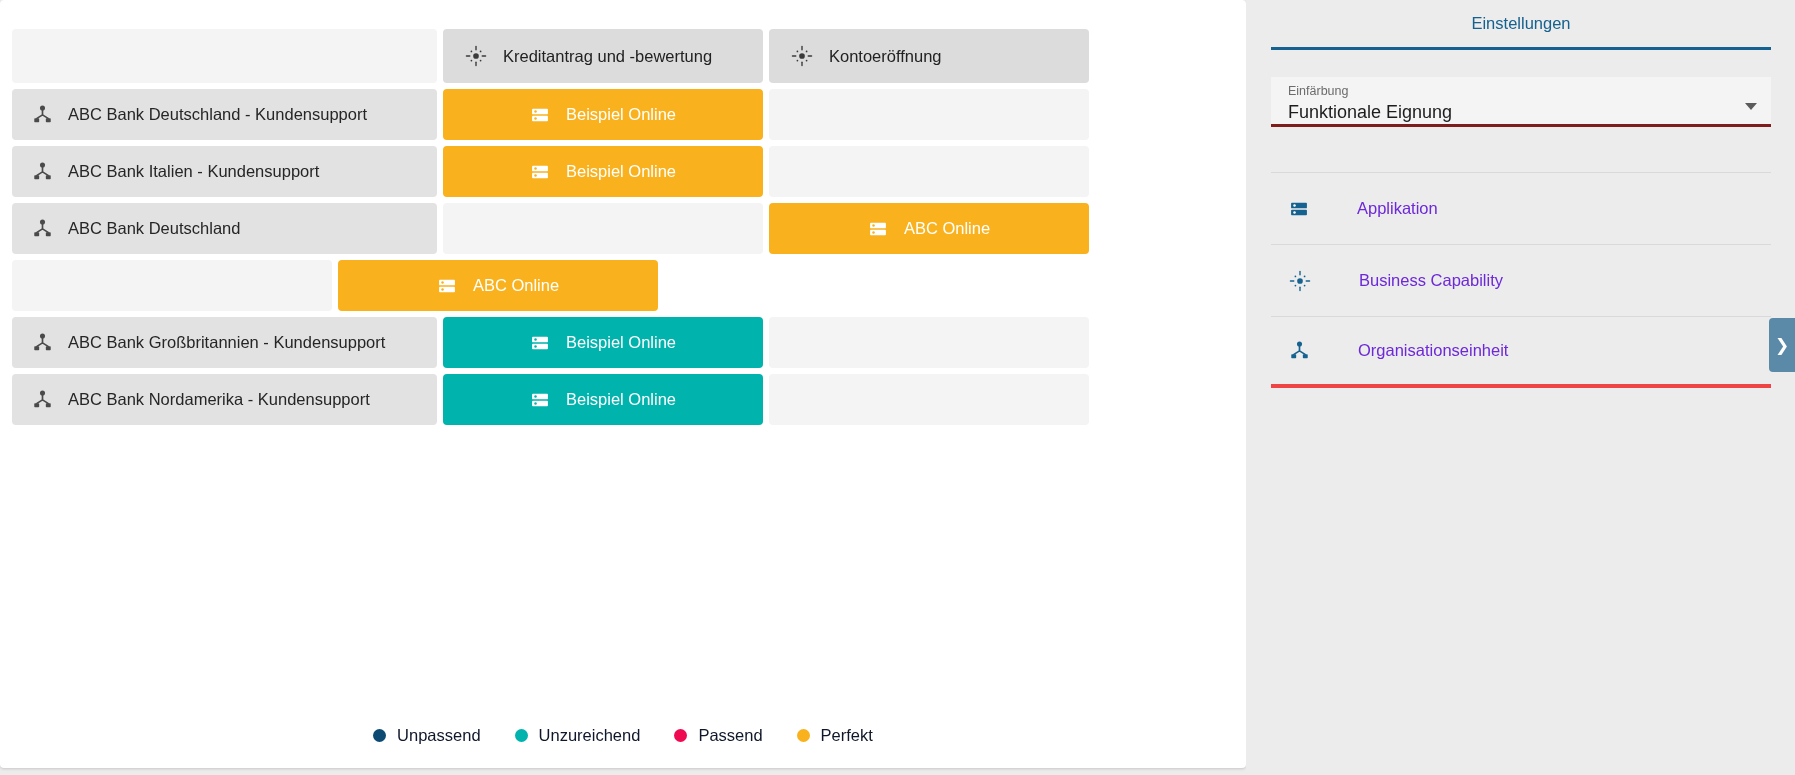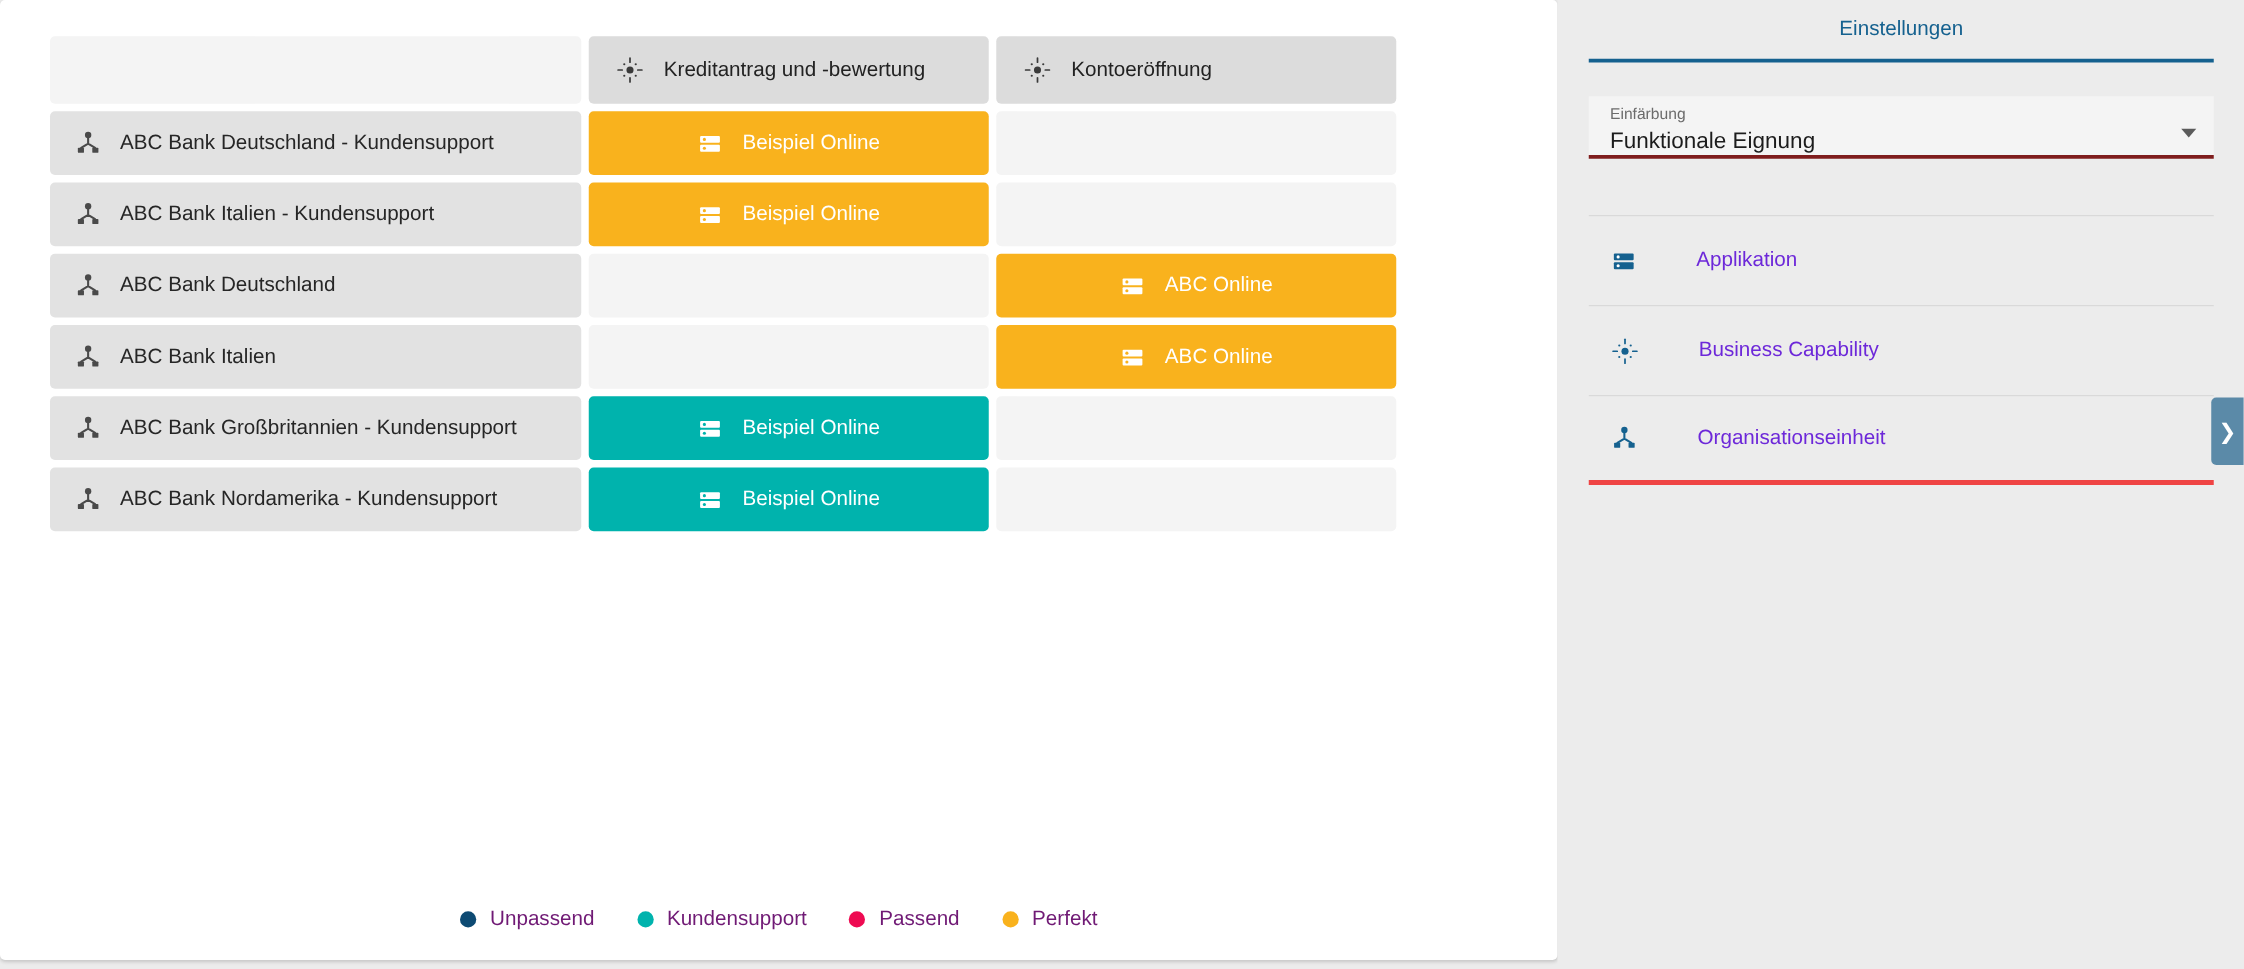--- a/index.html
+++ b/index.html
@@ -24,21 +24,21 @@
     width: 1246px; height: 768px;
     background: #ffffff;
     border-radius: 4px;
     box-shadow: 0 1px 3px rgba(0,0,0,0.16);
     overflow: hidden;
   }
 
   
   .matrix {
     position: absolute;
-    left: 40px; top: 29px;
+    left: 12px; top: 29px;
   }
   .mrow {
     display: flex;
     align-items: stretch;
     margin-bottom: 6px;
   }
   .mrow:last-child { margin-bottom: 0; }
 
   .corner-cell {
     width: 425px;
@@ -101,21 +101,21 @@
     width: 1246px;
     display: flex;
     justify-content: center;
     align-items: center;
     gap: 34px;
   }
   .legend-item {
     display: flex;
     align-items: center;
     font-size: 16.5px;
-    color: #701a75;
+    color: #0f172a;
   }
   .legend-dot {
     width: 13px; height: 13px;
     border-radius: 50%;
     margin-right: 11px;
   }
 
   
   .panel {
     position: absolute;
@@ -324,79 +324,68 @@
                   <rect x="2.5" y="4.5" width="19" height="6.6" rx="1" fill="#ffffff"></rect>
                   <rect x="2.5" y="13" width="19" height="6.6" rx="1" fill="#ffffff"></rect>
                   <circle cx="6.6" cy="7.8" r="1.5" fill="#f9b21d"></circle>
                   <circle cx="6.6" cy="16.3" r="1.5" fill="#f9b21d"></circle>
                 </svg>
               </span>
               <span class="lbl">ABC Online</span>
             </div>
           </div>
           <div class="mrow">
+            <div class="cell empty"></div>
+            <div class="cell filled-perfekt" style="background: rgb(249, 178, 29);">
+              <span>
+                <svg width="20" height="20" viewBox="0 0 24 24">
+                  <rect x="2.5" y="4.5" width="19" height="6.6" rx="1" fill="#ffffff"></rect>
+                  <rect x="2.5" y="13" width="19" height="6.6" rx="1" fill="#ffffff"></rect>
+                  <circle cx="6.6" cy="7.8" r="1.5" fill="#f9b21d"></circle>
+                  <circle cx="6.6" cy="16.3" r="1.5" fill="#f9b21d"></circle>
+                </svg>
+              </span>
+              <span class="lbl">ABC Online</span>
+            </div>
+          </div>
+          <div class="mrow">
             <div class="row-head">
               <span>
                 <svg width="21" height="21" viewBox="0 0 24 24">
                   <circle cx="12" cy="4.6" r="2.9" fill="#4a4a4a"></circle>
                   <path d="M12 7.4 L12 12.4 M12 12.4 L5.6 16.4 M12 12.4 L18.4 16.4" stroke="#4a4a4a" stroke-width="1.9" fill="none" stroke-linecap="round"></path>
                   <rect x="2.6" y="16.2" width="5.6" height="4.6" rx="0.8" fill="#4a4a4a"></rect>
                   <rect x="15.8" y="16.2" width="5.6" height="4.6" rx="0.8" fill="#4a4a4a"></rect>
                 </svg>
               </span>
-              <span class="lbl">ABC Bank Italien</span>
-            </div>
-            <div class="cell empty"></div>
-            <div class="cell filled-perfekt" style="background: rgb(249, 178, 29);">
-              <span>
-                <svg width="20" height="20" viewBox="0 0 24 24">
-                  <rect x="2.5" y="4.5" width="19" height="6.6" rx="1" fill="#ffffff"></rect>
-                  <rect x="2.5" y="13" width="19" height="6.6" rx="1" fill="#ffffff"></rect>
-                  <circle cx="6.6" cy="7.8" r="1.5" fill="#f9b21d"></circle>
-                  <circle cx="6.6" cy="16.3" r="1.5" fill="#f9b21d"></circle>
-                </svg>
-              </span>
-              <span class="lbl">ABC Online</span>
-            </div>
+              <span class="lbl">ABC Bank Großbritannien - Kundensupport</span>
+            </div>
+            <div class="cell filled-unzureichend" style="background: rgb(0, 179, 173);">
+              <span>
+                <svg width="20" height="20" viewBox="0 0 24 24">
+                  <rect x="2.5" y="4.5" width="19" height="6.6" rx="1" fill="#ffffff"></rect>
+                  <rect x="2.5" y="13" width="19" height="6.6" rx="1" fill="#ffffff"></rect>
+                  <circle cx="6.6" cy="7.8" r="1.5" fill="#00b3ad"></circle>
+                  <circle cx="6.6" cy="16.3" r="1.5" fill="#00b3ad"></circle>
+                </svg>
+              </span>
+              <span class="lbl">Beispiel Online</span>
+            </div>
+            <div class="cell empty"></div>
           </div>
           <div class="mrow">
             <div class="row-head">
               <span>
                 <svg width="21" height="21" viewBox="0 0 24 24">
                   <circle cx="12" cy="4.6" r="2.9" fill="#4a4a4a"></circle>
                   <path d="M12 7.4 L12 12.4 M12 12.4 L5.6 16.4 M12 12.4 L18.4 16.4" stroke="#4a4a4a" stroke-width="1.9" fill="none" stroke-linecap="round"></path>
                   <rect x="2.6" y="16.2" width="5.6" height="4.6" rx="0.8" fill="#4a4a4a"></rect>
                   <rect x="15.8" y="16.2" width="5.6" height="4.6" rx="0.8" fill="#4a4a4a"></rect>
                 </svg>
               </span>
-              <span class="lbl">ABC Bank Großbritannien - Kundensupport</span>
-            </div>
-            <div class="cell filled-unzureichend" style="background: rgb(0, 179, 173);">
-              <span>
-                <svg width="20" height="20" viewBox="0 0 24 24">
-                  <rect x="2.5" y="4.5" width="19" height="6.6" rx="1" fill="#ffffff"></rect>
-                  <rect x="2.5" y="13" width="19" height="6.6" rx="1" fill="#ffffff"></rect>
-                  <circle cx="6.6" cy="7.8" r="1.5" fill="#00b3ad"></circle>
-                  <circle cx="6.6" cy="16.3" r="1.5" fill="#00b3ad"></circle>
-                </svg>
-              </span>
-              <span class="lbl">Beispiel Online</span>
-            </div>
-            <div class="cell empty"></div>
-          </div>
-          <div class="mrow">
-            <div class="row-head">
-              <span>
-                <svg width="21" height="21" viewBox="0 0 24 24">
-                  <circle cx="12" cy="4.6" r="2.9" fill="#4a4a4a"></circle>
-                  <path d="M12 7.4 L12 12.4 M12 12.4 L5.6 16.4 M12 12.4 L18.4 16.4" stroke="#4a4a4a" stroke-width="1.9" fill="none" stroke-linecap="round"></path>
-                  <rect x="2.6" y="16.2" width="5.6" height="4.6" rx="0.8" fill="#4a4a4a"></rect>
-                  <rect x="15.8" y="16.2" width="5.6" height="4.6" rx="0.8" fill="#4a4a4a"></rect>
-                </svg>
-              </span>
               <span class="lbl">ABC Bank Nordamerika - Kundensupport</span>
             </div>
             <div class="cell filled-unzureichend" style="background: rgb(0, 179, 173);">
               <span>
                 <svg width="20" height="20" viewBox="0 0 24 24">
                   <rect x="2.5" y="4.5" width="19" height="6.6" rx="1" fill="#ffffff"></rect>
                   <rect x="2.5" y="13" width="19" height="6.6" rx="1" fill="#ffffff"></rect>
                   <circle cx="6.6" cy="7.8" r="1.5" fill="#00b3ad"></circle>
                   <circle cx="6.6" cy="16.3" r="1.5" fill="#00b3ad"></circle>
                 </svg>
@@ -409,21 +398,21 @@
 
     </div>
 
     <div class="legend" id="legend">
         <div class="legend-item">
           <span class="legend-dot" style="background: rgb(13, 74, 115);"></span>
           <span>Unpassend</span>
         </div>
         <div class="legend-item">
           <span class="legend-dot" style="background: rgb(0, 179, 173);"></span>
-          <span>Kundensupport</span>
+          <span>Unzureichend</span>
         </div>
         <div class="legend-item">
           <span class="legend-dot" style="background: rgb(238, 11, 82);"></span>
           <span>Passend</span>
         </div>
         <div class="legend-item">
           <span class="legend-dot" style="background: rgb(249, 178, 29);"></span>
           <span>Perfekt</span>
         </div>
       </div>

